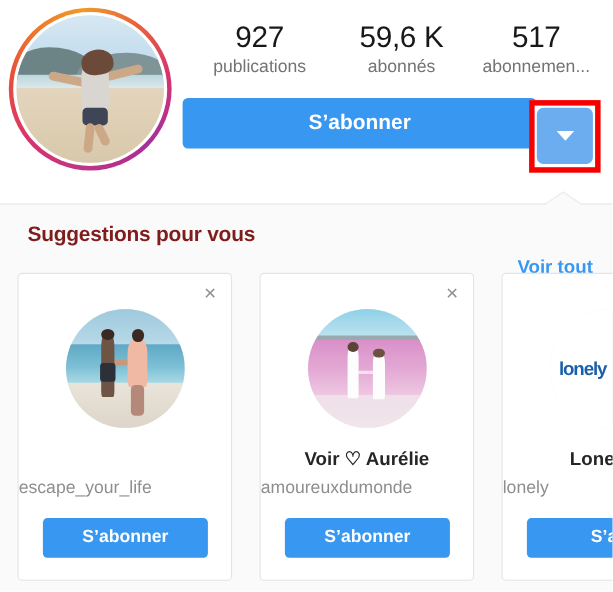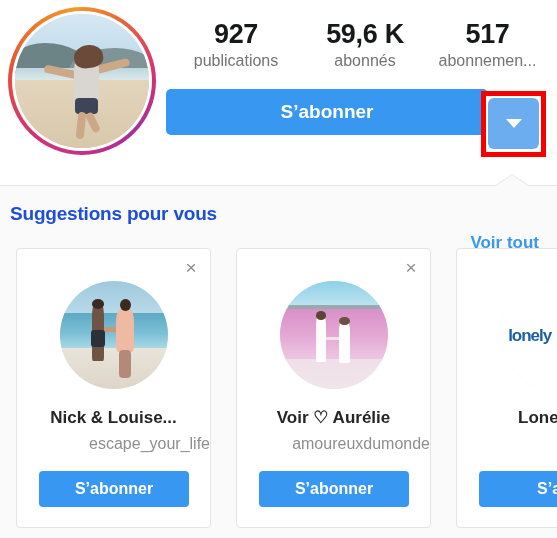--- a/index.html
+++ b/index.html
@@ -93,21 +93,21 @@
   }
   .stat {
     text-align: center;
     overflow: hidden;
   }
   .stat:nth-child(1) { width: 140px; }
   .stat:nth-child(2) { width: 118px; }
   .stat:nth-child(3) { width: 127px; }
   .stat-value {
     font-size: 27px;
-    font-weight: bold;
+    font-weight: normal;
     color: #17181a;
     line-height: 32px;
     letter-spacing: -0.3px;
   }
   .stat-label {
     font-size: 16px;
     color: #737373;
     line-height: 22px;
     white-space: nowrap;
     overflow: hidden;
@@ -184,24 +184,24 @@
     filter: drop-shadow(0 -1px 0 #e6e6e6);
   }
   .sugg-head {
     position: absolute;
     left: 0; top: 14px;
     width: 557px;
     height: 30px;
   }
   .sugg-title {
     position: absolute;
-    left: 10px; top: 0;
+    left: 25px; top: 0;
     font-size: 19px;
     font-weight: bold;
-    color: #1d4ed8;
+    color: #7f1d1d;
     line-height: 28px;
     letter-spacing: -0.2px;
   }
   .sugg-seeall {
     position: absolute;
     right: 18px; top: 2px;
     font-size: 17px;
     font-weight: bold;
     color: #3897f0;
     line-height: 26px;
@@ -307,21 +307,21 @@
     font-weight: bold;
     color: #262626;
     line-height: 22px;
     white-space: nowrap;
     overflow: hidden;
   }
   .card-user {
     position: absolute;
     left: 0; top: 184px;
     width: 100%;
-    text-align: right;
+    text-align: left;
     font-size: 16px;
     color: #8e8e8e;
     line-height: 22px;
     white-space: nowrap;
     overflow: hidden;
   }
   .card-follow {
     position: absolute;
     left: 22px; top: 222px;
     width: 150px;
@@ -404,21 +404,20 @@
           <div class="c1-sea"></div>
           <div class="c1-sand"></div>
           <div class="c1-arm"></div>
           <div class="c1-m"></div>
           <div class="c1-mh"></div>
           <div class="c1-msh"></div>
           <div class="c1-w"></div>
           <div class="c1-wh"></div>
           <div class="c1-wl"></div>
         </div>
-        <div class="card-name">Nick &amp; Louise...</div>
         <div class="card-user">escape_your_life</div>
         <button class="card-follow">S’abonner</button>
       </div>
 
       <div class="card">
         <div class="card-close">×</div>
         <div class="card-avatar">
           <div class="c2-sky"></div>
           <div class="c2-strip"></div>
           <div class="c2-lake"></div>

